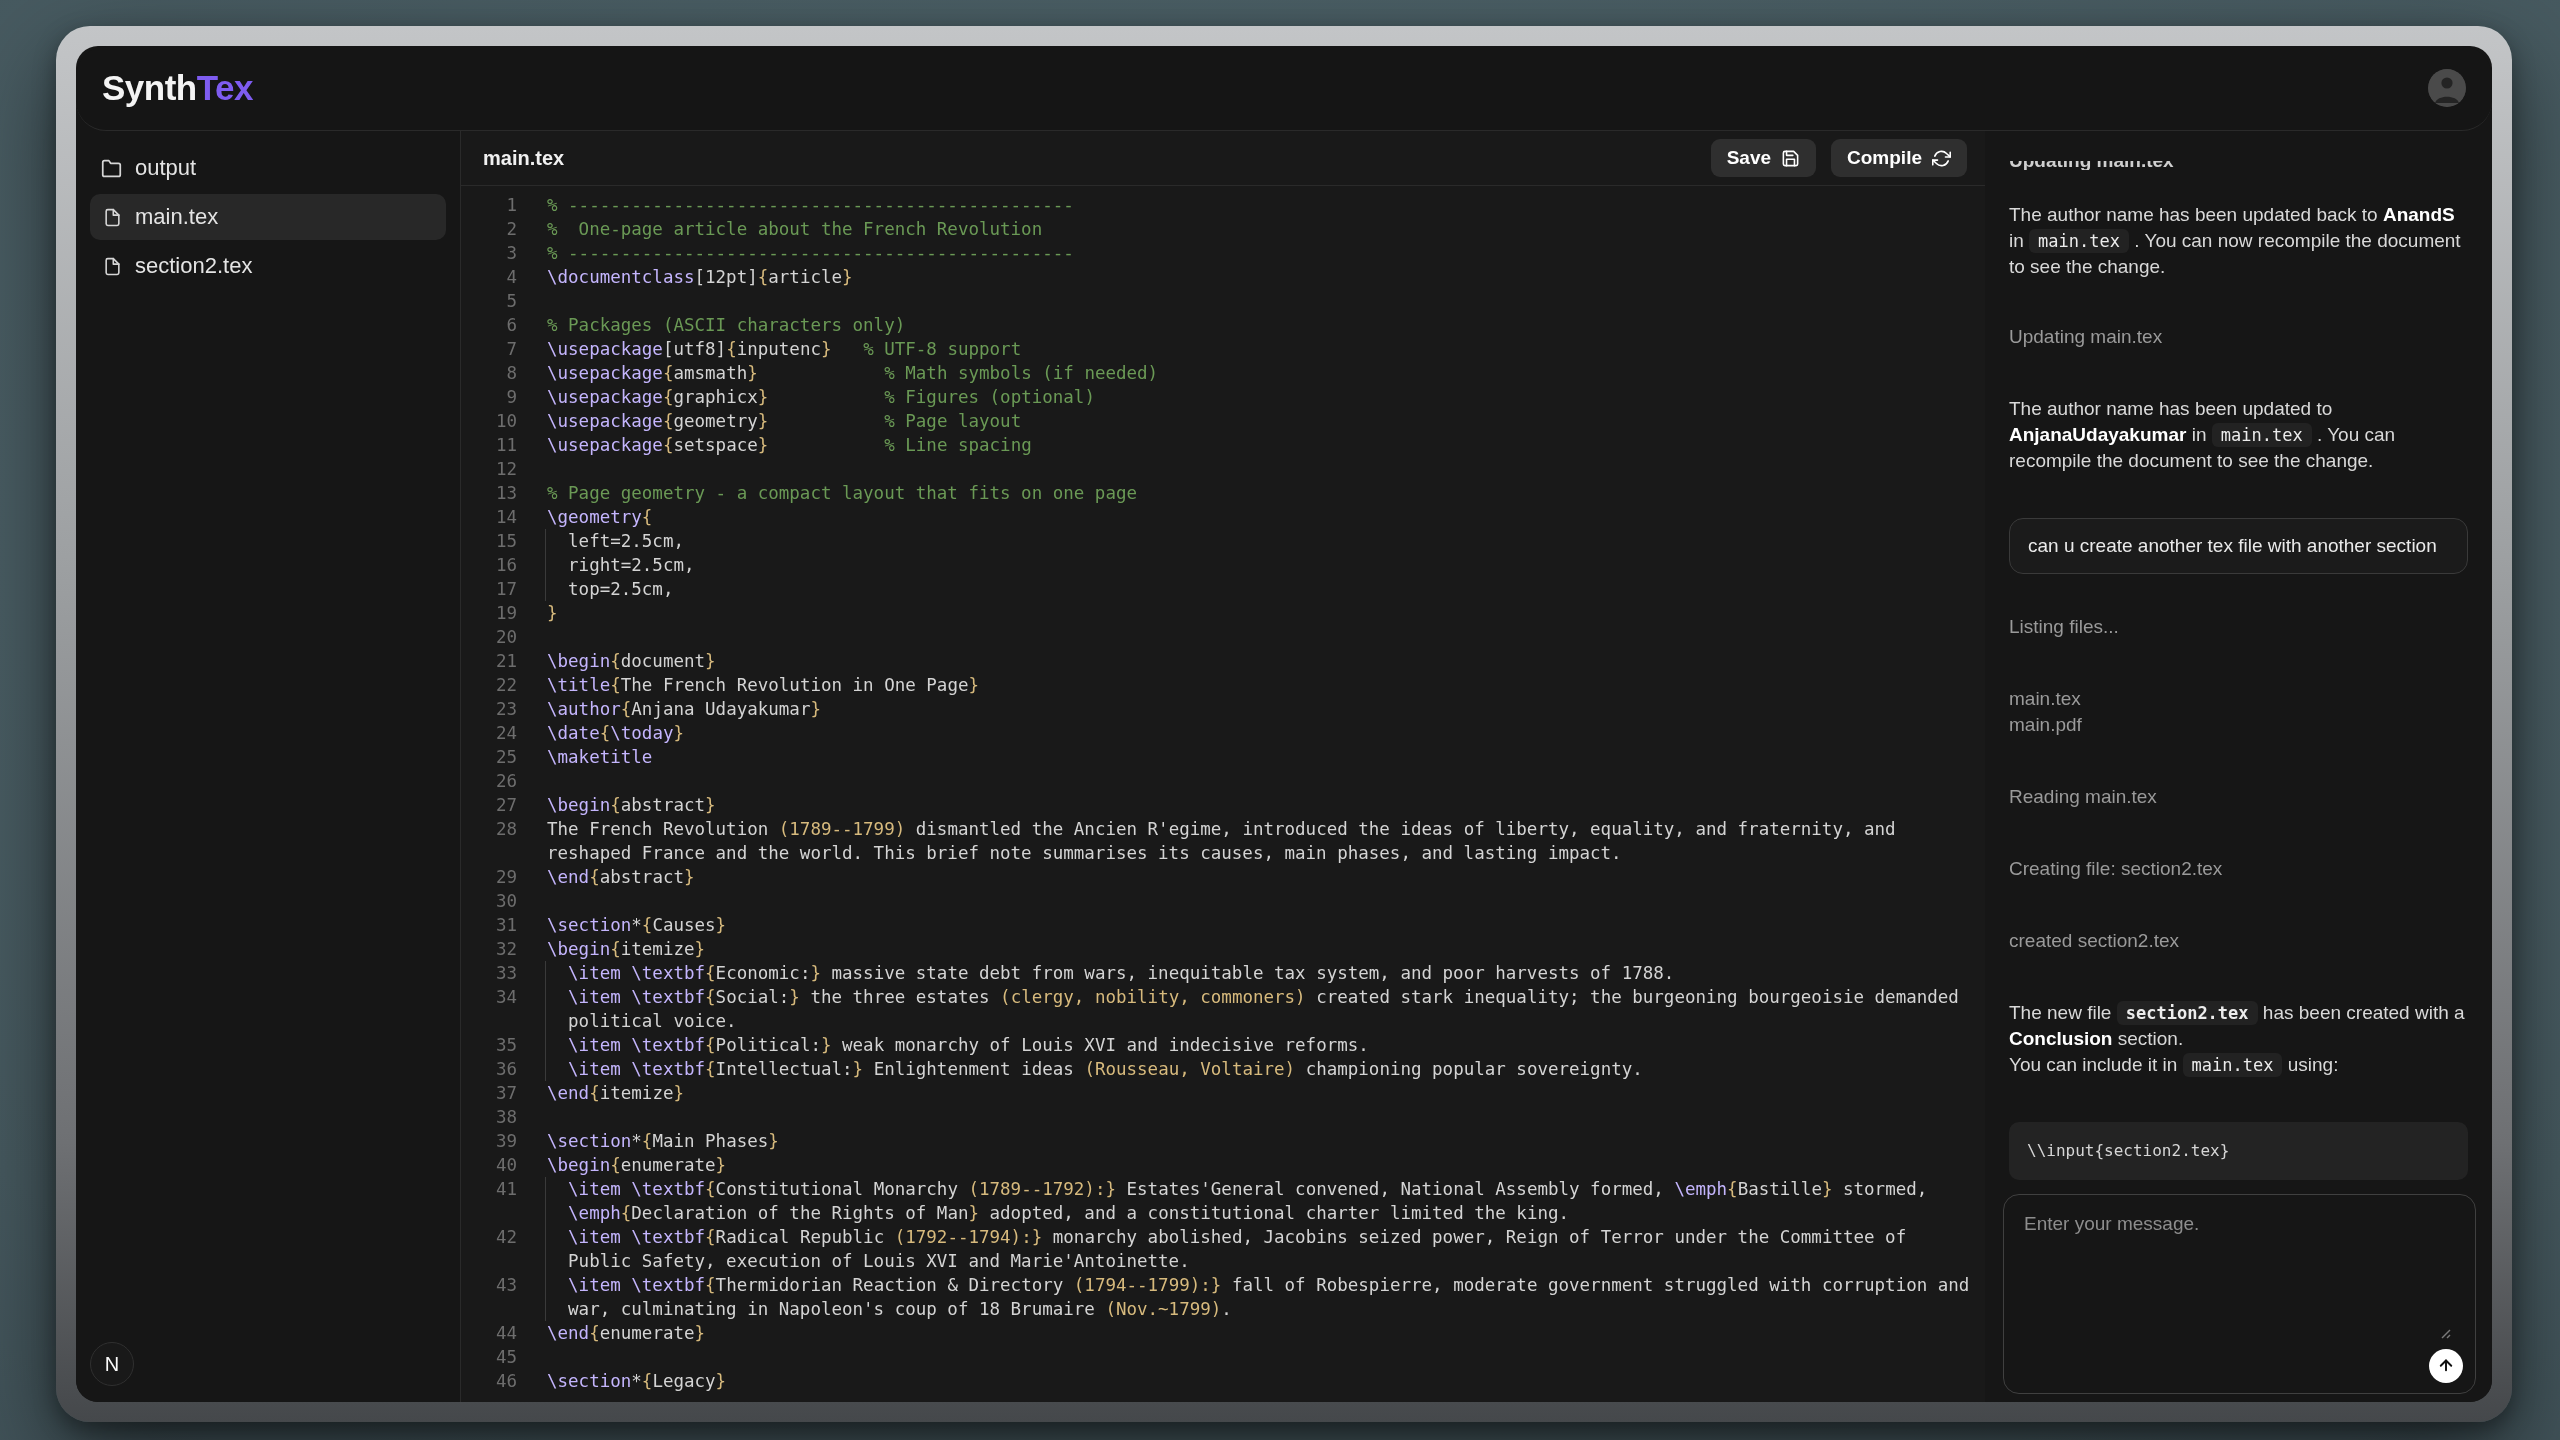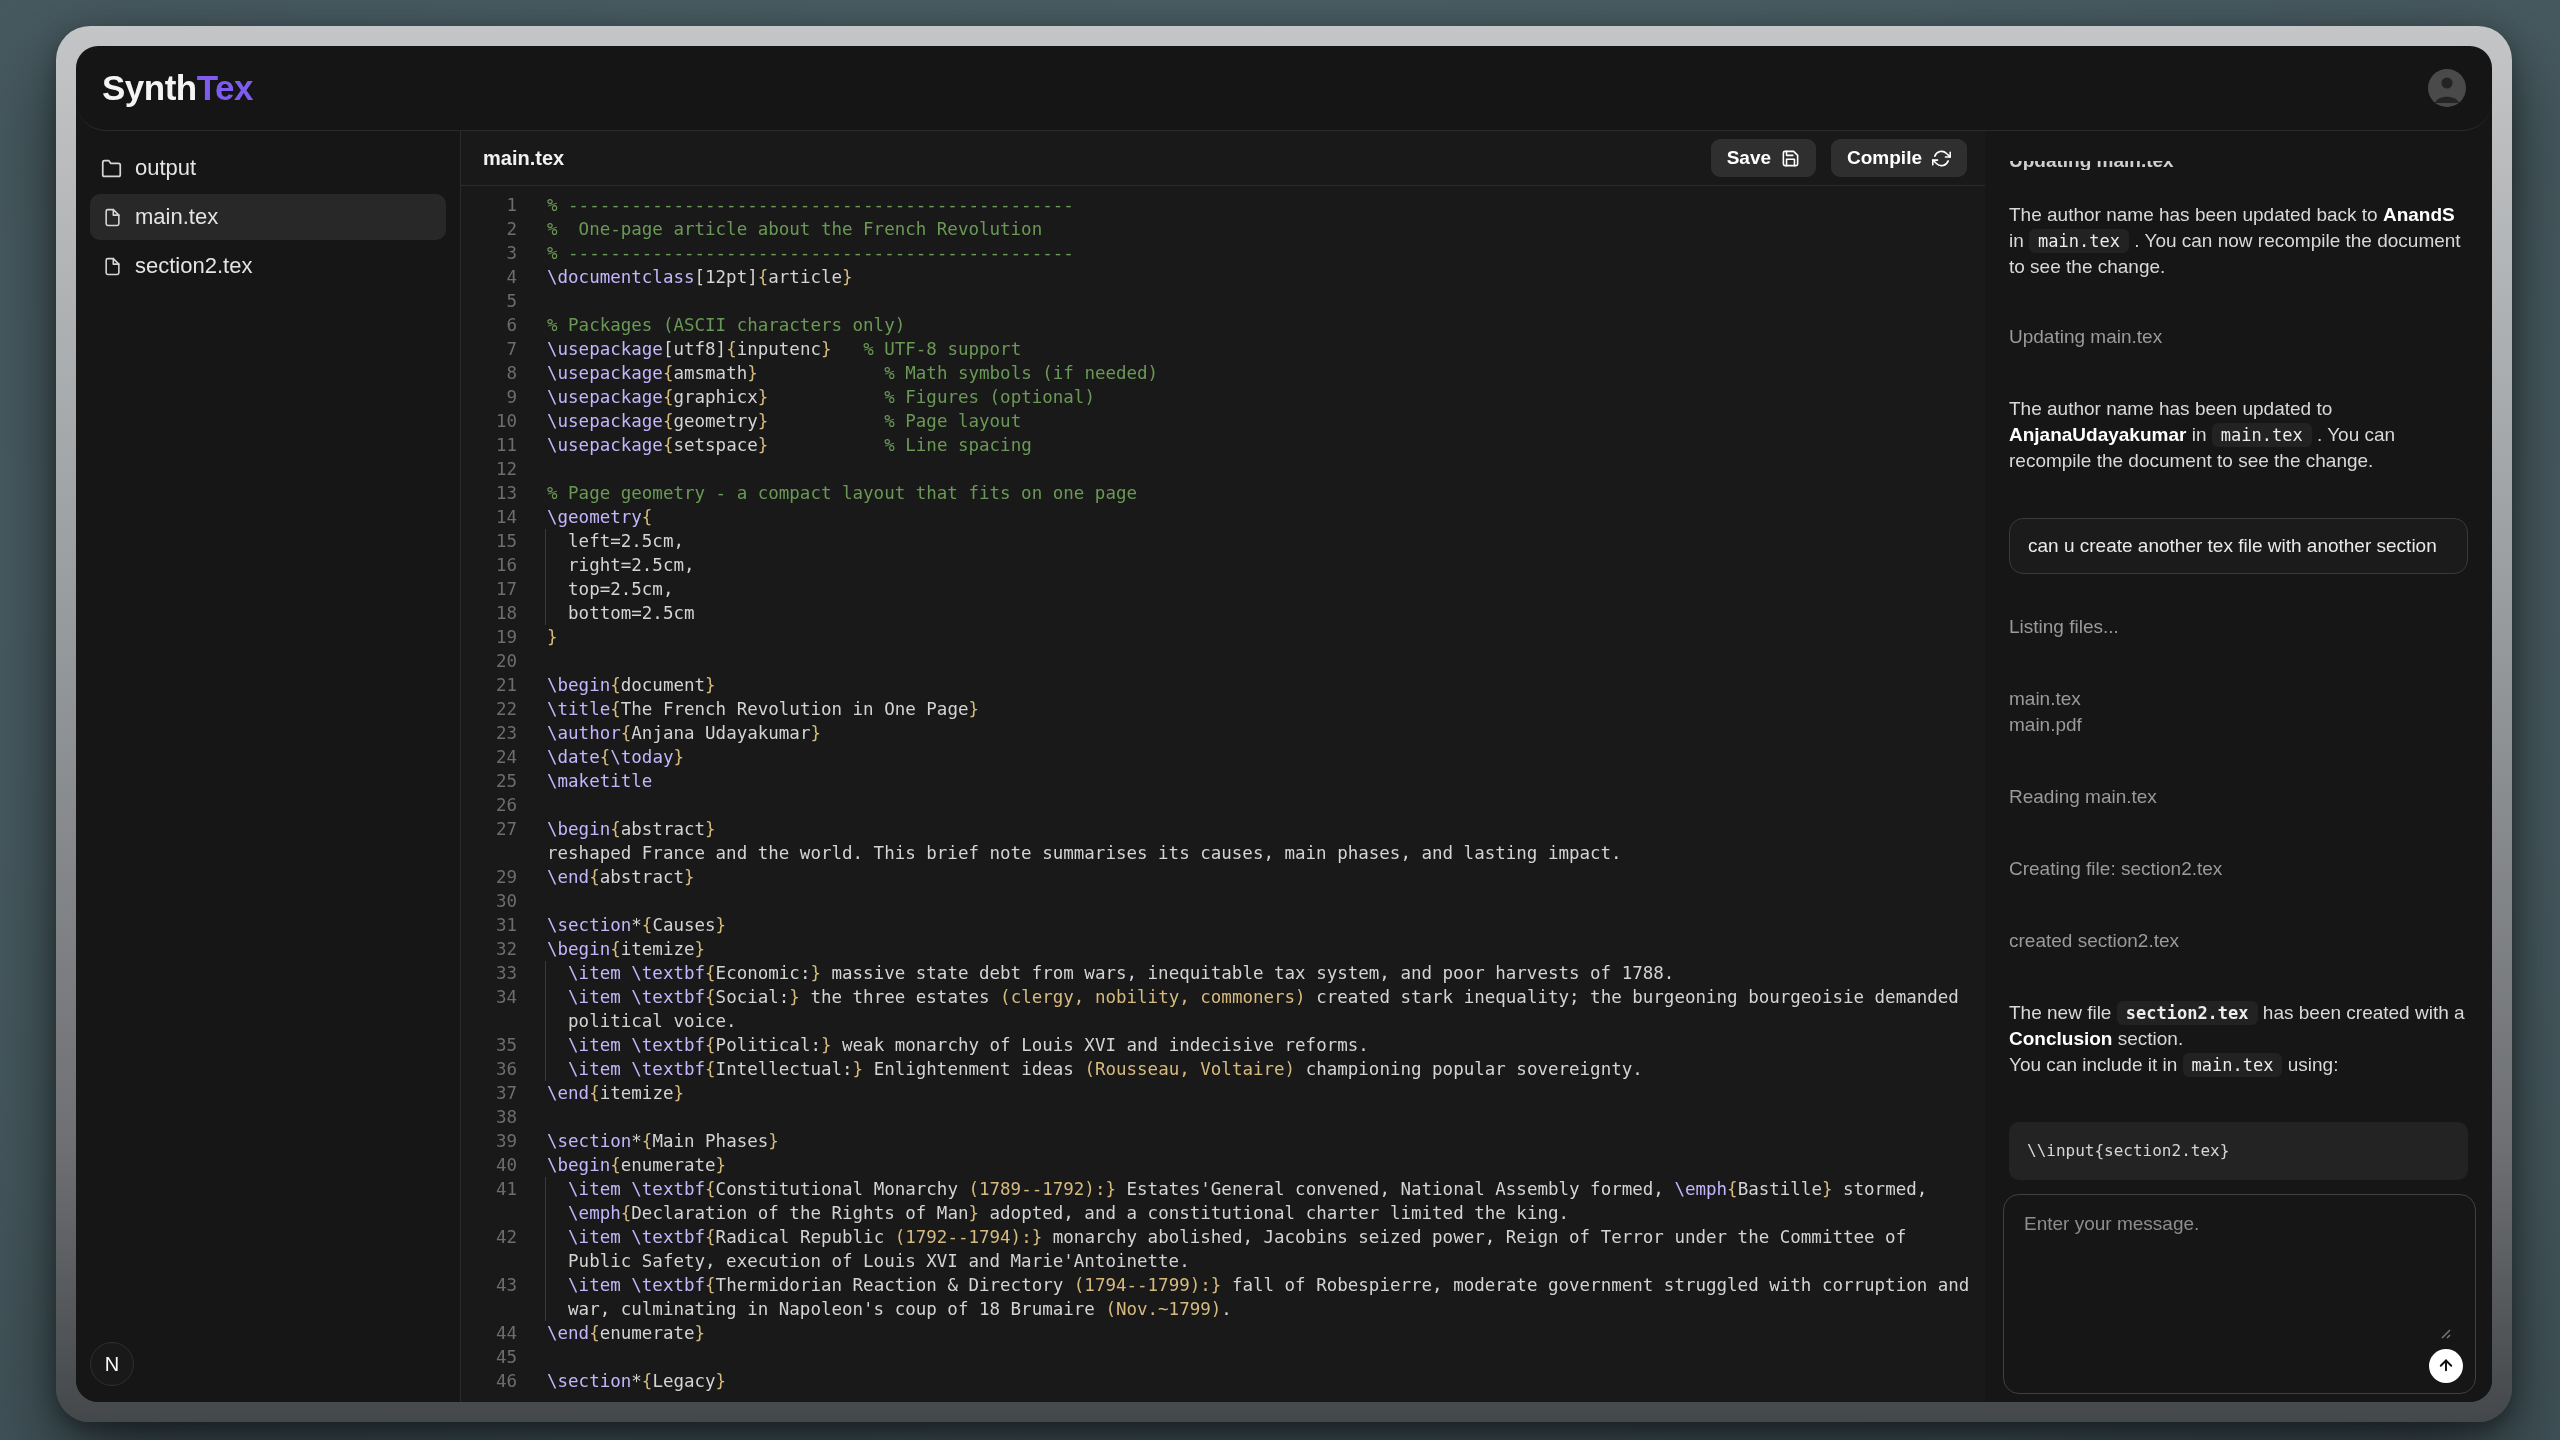--- a/index.html
+++ b/index.html
@@ -159,30 +159,30 @@
               <div class="crow"><span class="gut">8</span><span class="codeline"><span class="cmd">\usepackage</span><span class="br">{</span><span class="tx">amsmath</span><span class="br">}</span><span class="tx">            </span><span class="cm">% Math symbols (if needed)</span></span></div>
               <div class="crow"><span class="gut">9</span><span class="codeline"><span class="cmd">\usepackage</span><span class="br">{</span><span class="tx">graphicx</span><span class="br">}</span><span class="tx">           </span><span class="cm">% Figures (optional)</span></span></div>
               <div class="crow"><span class="gut">10</span><span class="codeline"><span class="cmd">\usepackage</span><span class="br">{</span><span class="tx">geometry</span><span class="br">}</span><span class="tx">           </span><span class="cm">% Page layout</span></span></div>
               <div class="crow"><span class="gut">11</span><span class="codeline"><span class="cmd">\usepackage</span><span class="br">{</span><span class="tx">setspace</span><span class="br">}</span><span class="tx">           </span><span class="cm">% Line spacing</span></span></div>
               <div class="crow"><span class="gut">12</span><span class="codeline"></span></div>
               <div class="crow"><span class="gut">13</span><span class="codeline"><span class="cm">% Page geometry - a compact layout that fits on one page</span></span></div>
               <div class="crow"><span class="gut">14</span><span class="codeline"><span class="cmd">\geometry</span><span class="br">{</span></span></div>
               <div class="crow g"><span class="gut">15</span><span class="codeline"><span class="tx">  left=2.5cm,</span></span></div>
               <div class="crow g"><span class="gut">16</span><span class="codeline"><span class="tx">  right=2.5cm,</span></span></div>
               <div class="crow g"><span class="gut">17</span><span class="codeline"><span class="tx">  top=2.5cm,</span></span></div>
-              <div class="crow g"><span class="gut">18</span><span class="codeline"><span class="tx">  bottom=2.5cm</span></span></div>
               <div class="crow"><span class="gut">19</span><span class="codeline"><span class="br">}</span></span></div>
               <div class="crow"><span class="gut">20</span><span class="codeline"></span></div>
               <div class="crow"><span class="gut">21</span><span class="codeline"><span class="cmd">\begin</span><span class="br">{</span><span class="tx">document</span><span class="br">}</span></span></div>
               <div class="crow"><span class="gut">22</span><span class="codeline"><span class="cmd">\title</span><span class="br">{</span><span class="tx">The French Revolution in One Page</span><span class="br">}</span></span></div>
               <div class="crow"><span class="gut">23</span><span class="codeline"><span class="cmd">\author</span><span class="br">{</span><span class="tx">Anjana Udayakumar</span><span class="br">}</span></span></div>
               <div class="crow"><span class="gut">24</span><span class="codeline"><span class="cmd">\date</span><span class="br">{</span><span class="cmd">\today</span><span class="br">}</span></span></div>
               <div class="crow"><span class="gut">25</span><span class="codeline"><span class="cmd">\maketitle</span></span></div>
               <div class="crow"><span class="gut">26</span><span class="codeline"></span></div>
               <div class="crow"><span class="gut">27</span><span class="codeline"><span class="cmd">\begin</span><span class="br">{</span><span class="tx">abstract</span><span class="br">}</span></span></div>
+              <div class="crow"><span class="gut">28</span><span class="codeline"><span class="tx">The French Revolution </span><span class="br">(1789--1799)</span><span class="tx"> dismantled the Ancien R'egime, introduced the ideas of liberty, equality, and fraternity, and</span></span></div>
               <div class="crow"><span class="gut"></span><span class="codeline"><span class="tx">reshaped France and the world. This brief note summarises its causes, main phases, and lasting impact.</span></span></div>
               <div class="crow"><span class="gut">29</span><span class="codeline"><span class="cmd">\end</span><span class="br">{</span><span class="tx">abstract</span><span class="br">}</span></span></div>
               <div class="crow"><span class="gut">30</span><span class="codeline"></span></div>
               <div class="crow"><span class="gut">31</span><span class="codeline"><span class="cmd">\section</span><span class="tx">*</span><span class="br">{</span><span class="tx">Causes</span><span class="br">}</span></span></div>
               <div class="crow"><span class="gut">32</span><span class="codeline"><span class="cmd">\begin</span><span class="br">{</span><span class="tx">itemize</span><span class="br">}</span></span></div>
               <div class="crow g"><span class="gut">33</span><span class="codeline"><span class="tx">  </span><span class="cmd">\item \textbf</span><span class="br">{</span><span class="tx">Economic:</span><span class="br">}</span><span class="tx"> massive state debt from wars, inequitable tax system, and poor harvests of 1788.</span></span></div>
               <div class="crow g"><span class="gut">34</span><span class="codeline"><span class="tx">  </span><span class="cmd">\item \textbf</span><span class="br">{</span><span class="tx">Social:</span><span class="br">}</span><span class="tx"> the three estates </span><span class="br">(clergy, nobility, commoners)</span><span class="tx"> created stark inequality; the burgeoning bourgeoisie demanded</span></span></div>
               <div class="crow g"><span class="gut"></span><span class="codeline"><span class="tx">  political voice.</span></span></div>
               <div class="crow g"><span class="gut">35</span><span class="codeline"><span class="tx">  </span><span class="cmd">\item \textbf</span><span class="br">{</span><span class="tx">Political:</span><span class="br">}</span><span class="tx"> weak monarchy of Louis XVI and indecisive reforms.</span></span></div>
               <div class="crow g"><span class="gut">36</span><span class="codeline"><span class="tx">  </span><span class="cmd">\item \textbf</span><span class="br">{</span><span class="tx">Intellectual:</span><span class="br">}</span><span class="tx"> Enlightenment ideas </span><span class="br">(Rousseau, Voltaire)</span><span class="tx"> championing popular sovereignty.</span></span></div>

